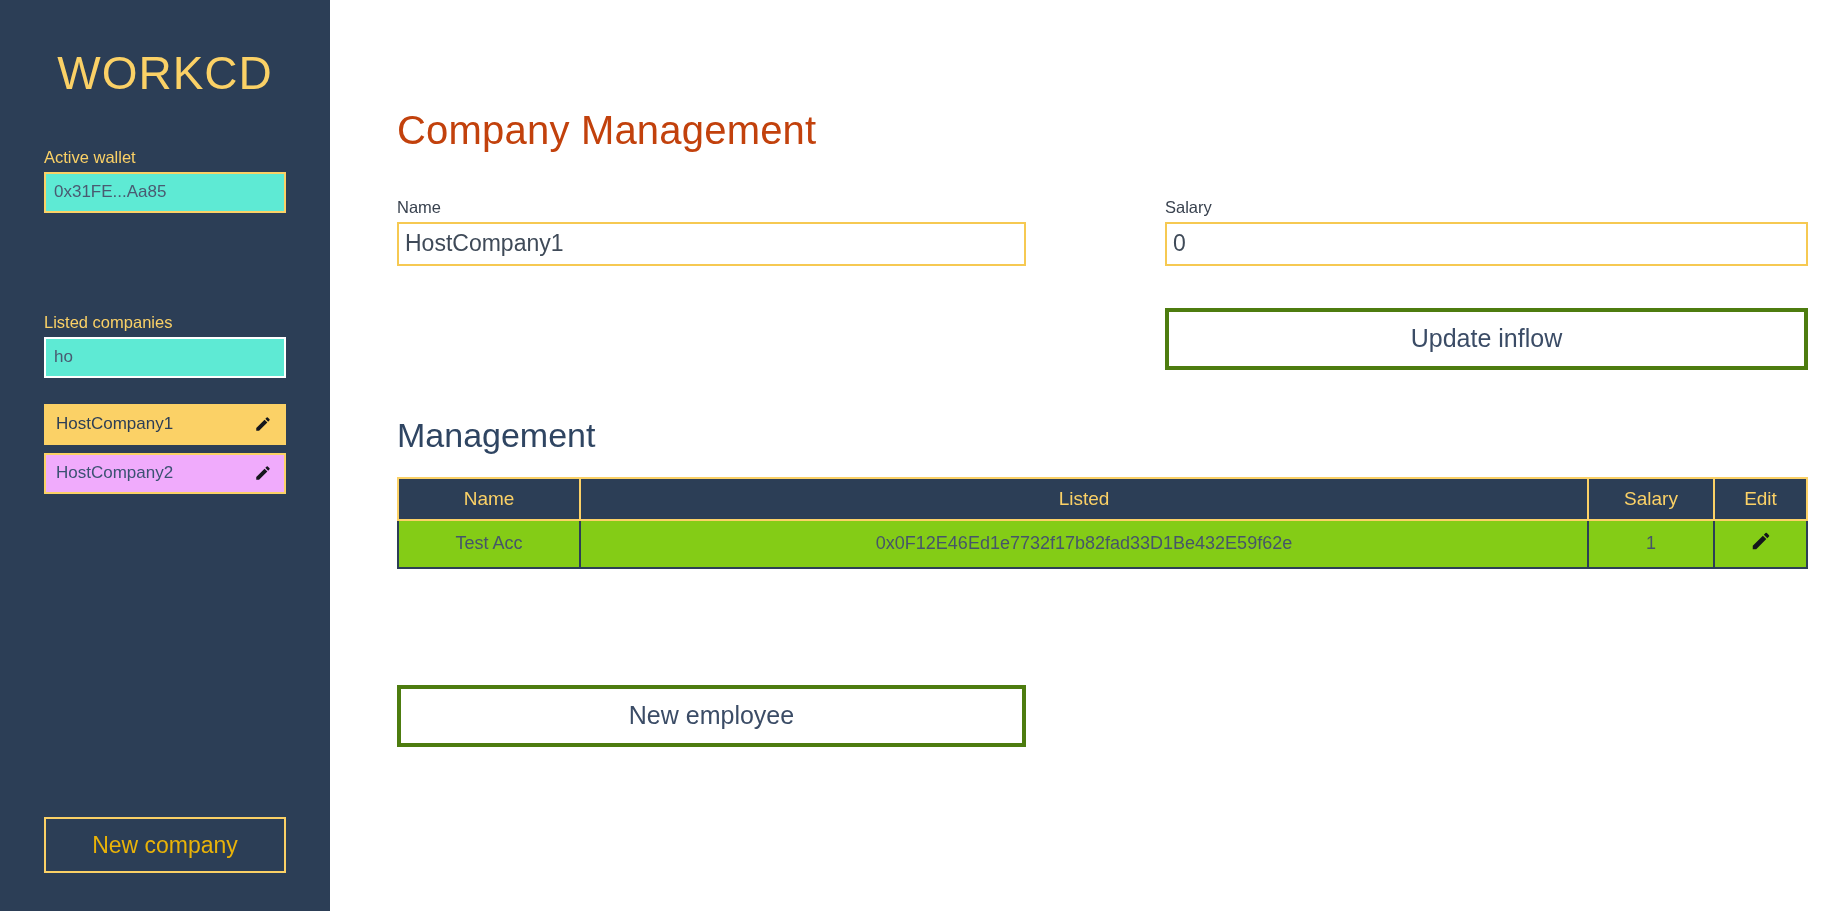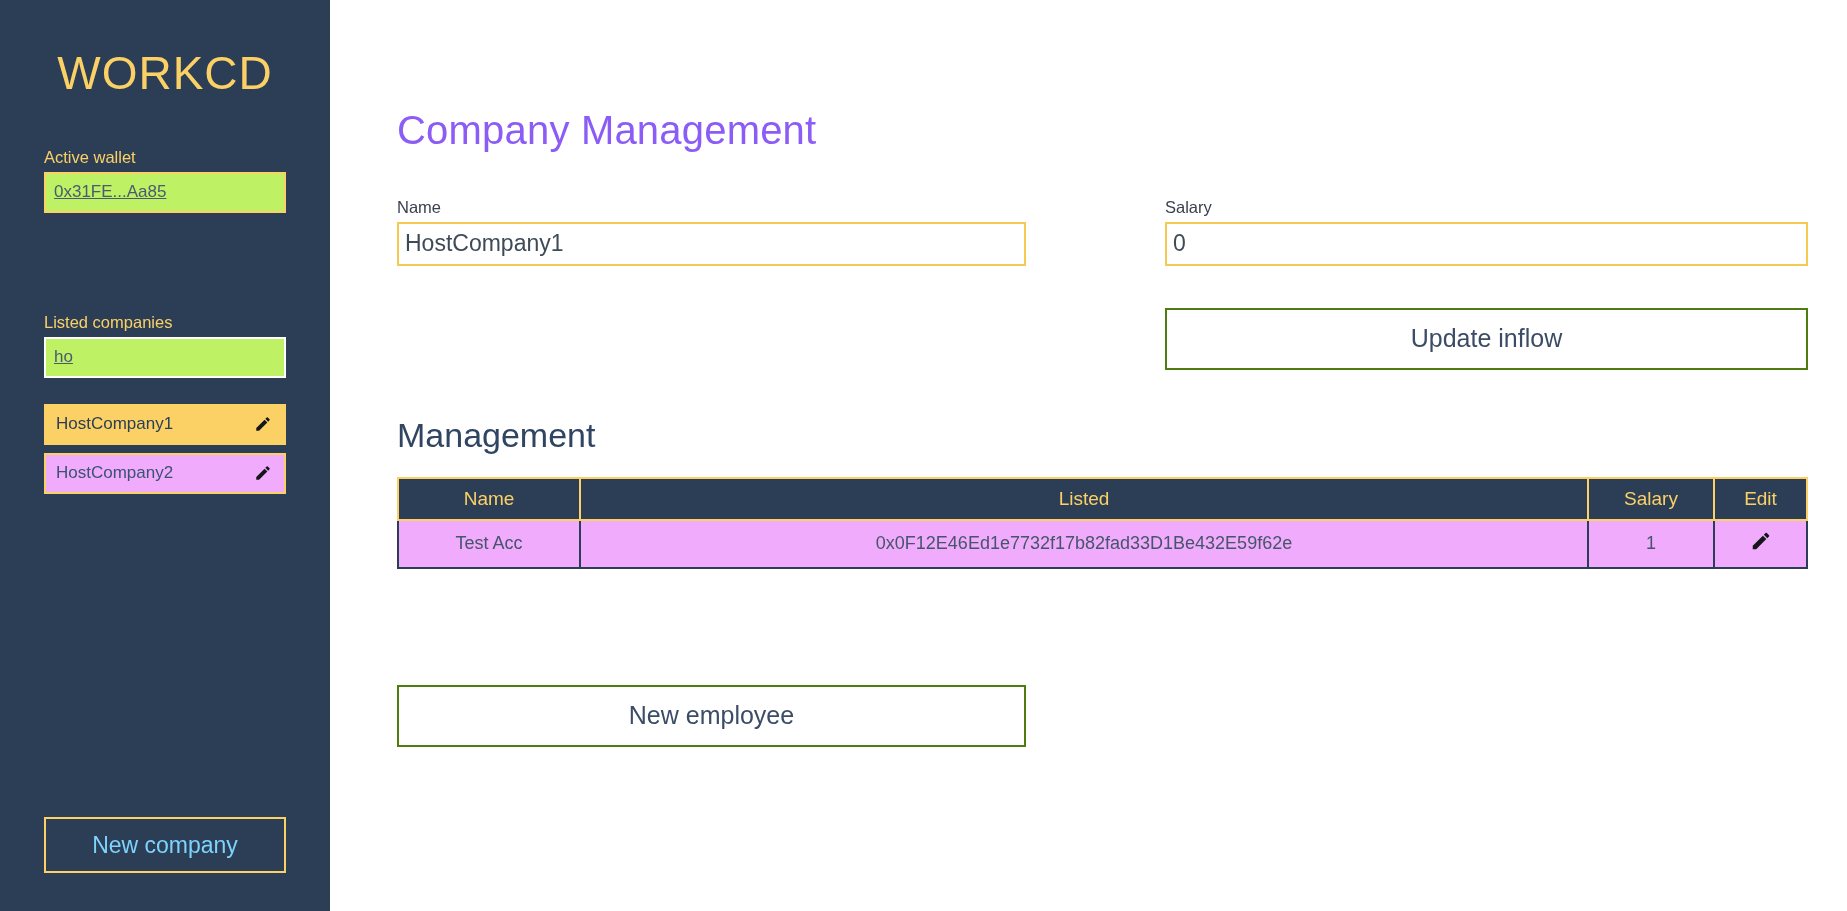--- a/index.html
+++ b/index.html
@@ -46,28 +46,27 @@
     margin-bottom: 4px;
     line-height: 1.2;
   }
   .side-block-wallet { margin-top: 52px; }
   .side-block-companies { margin-top: 100px; }
 
   .side-input {
     width: 100%;
     box-sizing: border-box;
     height: 41px;
-    background: #bef264;
+    background: #5eead4;
     border: 2px solid #fbd166;
     color: #4a5a71;
     font-size: 17px;
     font-family: "Liberation Sans", sans-serif;
     padding: 0 8px;
     outline: none;
-    text-decoration: underline;
   }
   .side-input.plain {
     border: 2px solid #ffffff;
   }
 
   .company-list {
     margin-top: 26px;
     display: flex;
     flex-direction: column;
     gap: 8px;
@@ -97,37 +96,37 @@
     flex: 0 0 auto;
   }
   .new-company-btn {
     position: absolute;
     left: 44px;
     right: 44px;
     bottom: 38px;
     height: 56px;
     background: transparent;
     border: 2px solid #fbd166;
-    color: #7dd3fc;
+    color: #eab308;
     font-size: 23px;
     font-family: "Liberation Sans", sans-serif;
     cursor: pointer;
     line-height: 1;
   }
 
   
   .main {
     flex: 1;
     height: 911px;
     box-sizing: border-box;
     padding: 0 40px 0 67px;
     position: relative;
   }
   .page-title {
-    color: #8b5cf6;
+    color: #c2410c;
     font-size: 40px;
     font-weight: 400;
     margin: 0;
     padding-top: 108px;
     letter-spacing: 0.2px;
   }
 
   .form-row {
     display: flex;
     margin-top: 45px;
@@ -161,21 +160,21 @@
   }
 
   .update-inflow-wrap {
     display: flex;
     margin-top: 42px;
   }
   .update-inflow-spacer { flex: 0 0 768px; }
   .btn-outline {
     box-sizing: border-box;
     background: #ffffff;
-    border: 2px solid #4d7c0f;
+    border: 4px solid #4d7c0f;
     color: #3b4c66;
     font-size: 25px;
     font-family: "Liberation Sans", sans-serif;
     height: 62px;
     cursor: pointer;
     line-height: 1;
   }
   .btn-update-inflow {
     flex: 1 1 auto;
   }
@@ -197,21 +196,21 @@
   table.emp-table th {
     background: #2c3e56;
     color: #fbd166;
     font-size: 19px;
     font-weight: 400;
     height: 38px;
     border: 2px solid #fbd166;
     text-align: center;
   }
   table.emp-table td {
-    background: #f0abfc;
+    background: #84cc16;
     color: #46556a;
     font-size: 18px;
     height: 44px;
     border: 2px solid #2c3e56;
     text-align: center;
     overflow: hidden;
     white-space: nowrap;
   }
   .col-name { width: 178px; }
   .col-address { width: 1004px; }

